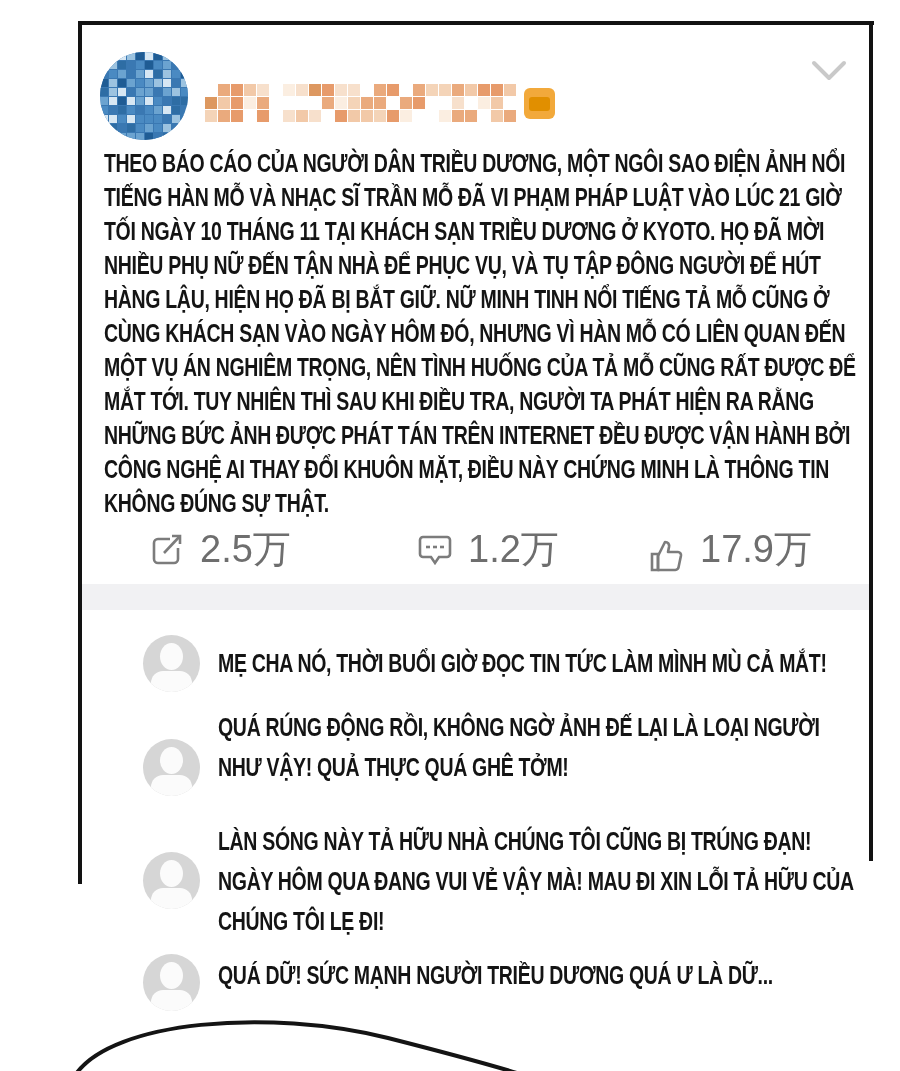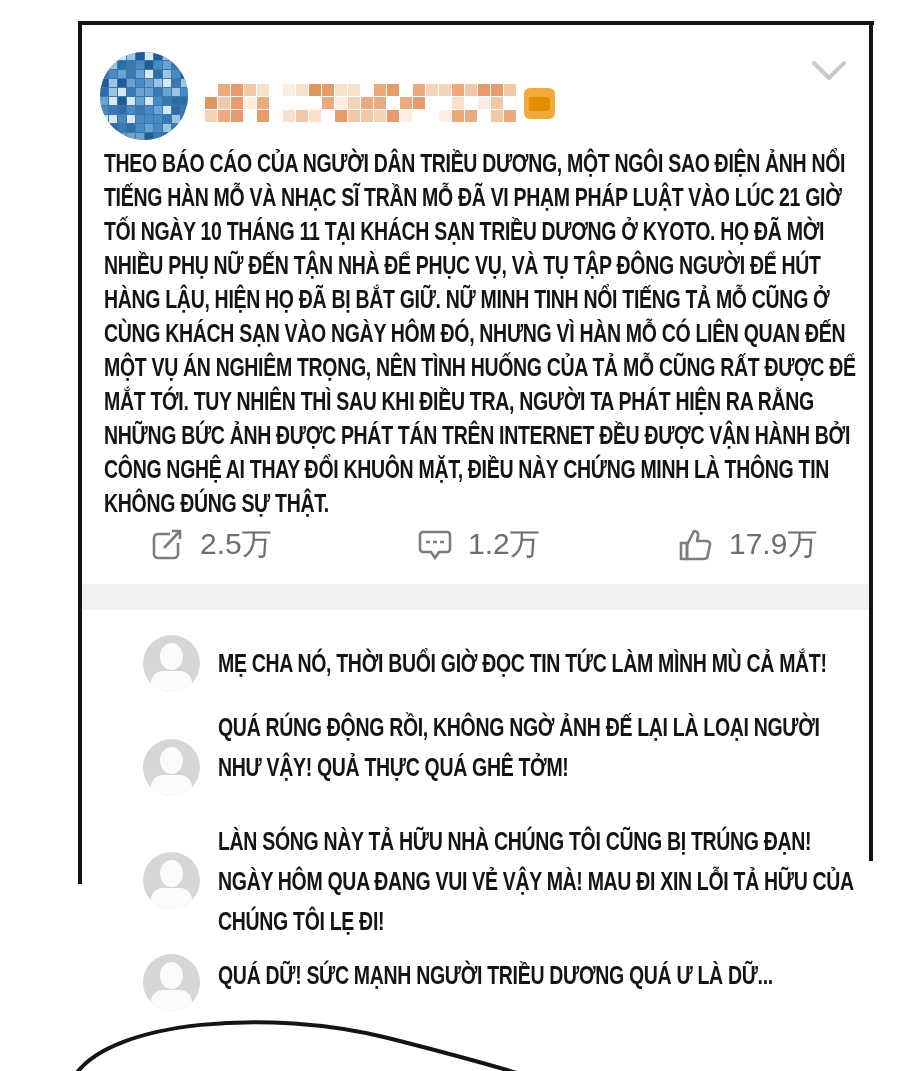--- a/index.html
+++ b/index.html
@@ -36,24 +36,24 @@
     letter-spacing:-0.4px;
   }
   .post-body{
     position:absolute;left:104px;top:146px;width:980px;
     font-size:25px;line-height:34px;
   }
 
   
   .stat{
     position:absolute;top:524px;display:flex;align-items:center;gap:14px;
-    color:#6e6e6e;font-size:30px;font-weight:400;
+    color:#6e6e6e;font-size:38px;font-weight:400;
   }
   .stat svg{display:block;}
-  .stat-repost{left:148px;} .stat-comment{left:416px;justify-content:center;} .stat-like{left:677px;}
+  .stat-repost{left:148px;} .stat-comment{left:416px;justify-content:center;} .stat-like{left:648px;align-items:flex-end;}
 
   
   .section-divider{position:absolute;left:82px;top:584px;width:787px;height:26px;background:#f1f1f3;}
 
   
   .commenter-avatar{
     position:absolute;width:57px;height:57px;border-radius:50%;
     background:#d6d6d6;overflow:hidden;
   }
   .commenter-avatar .head{

